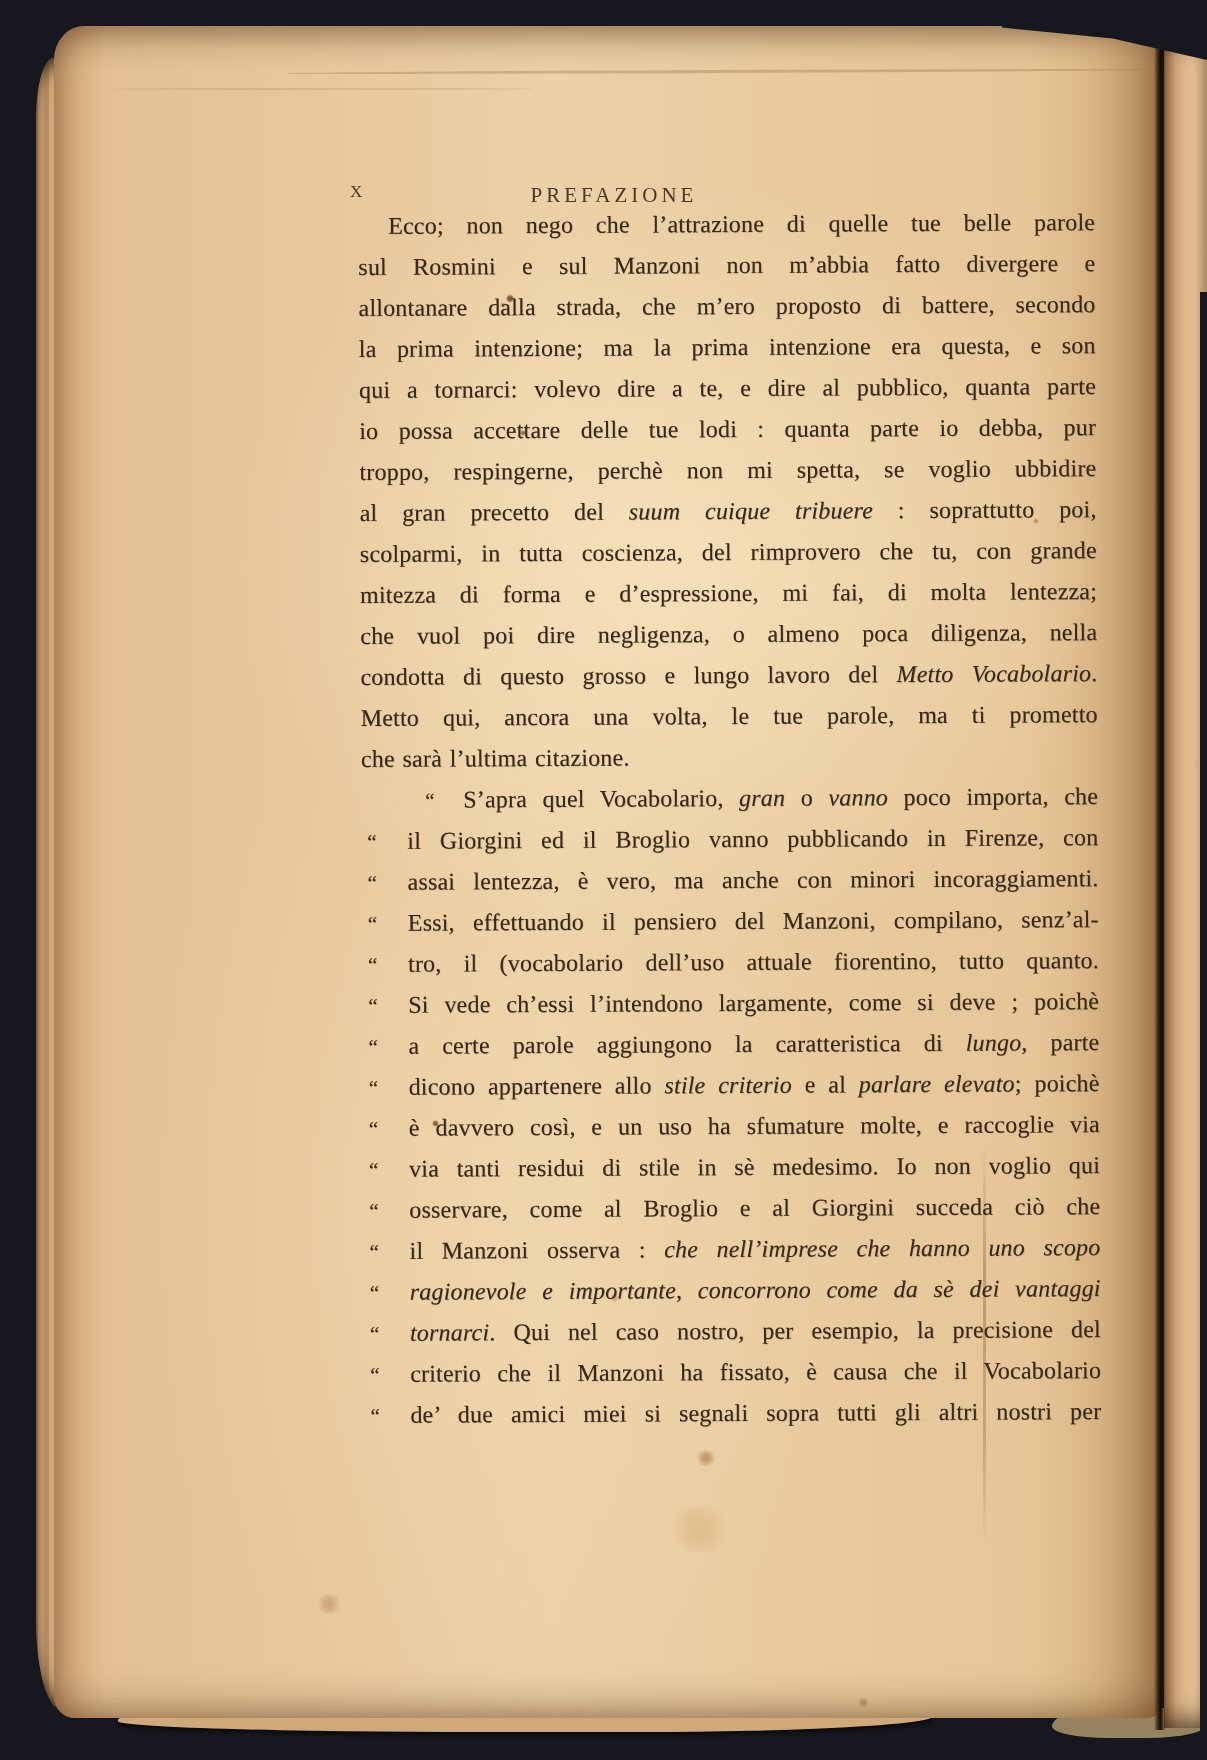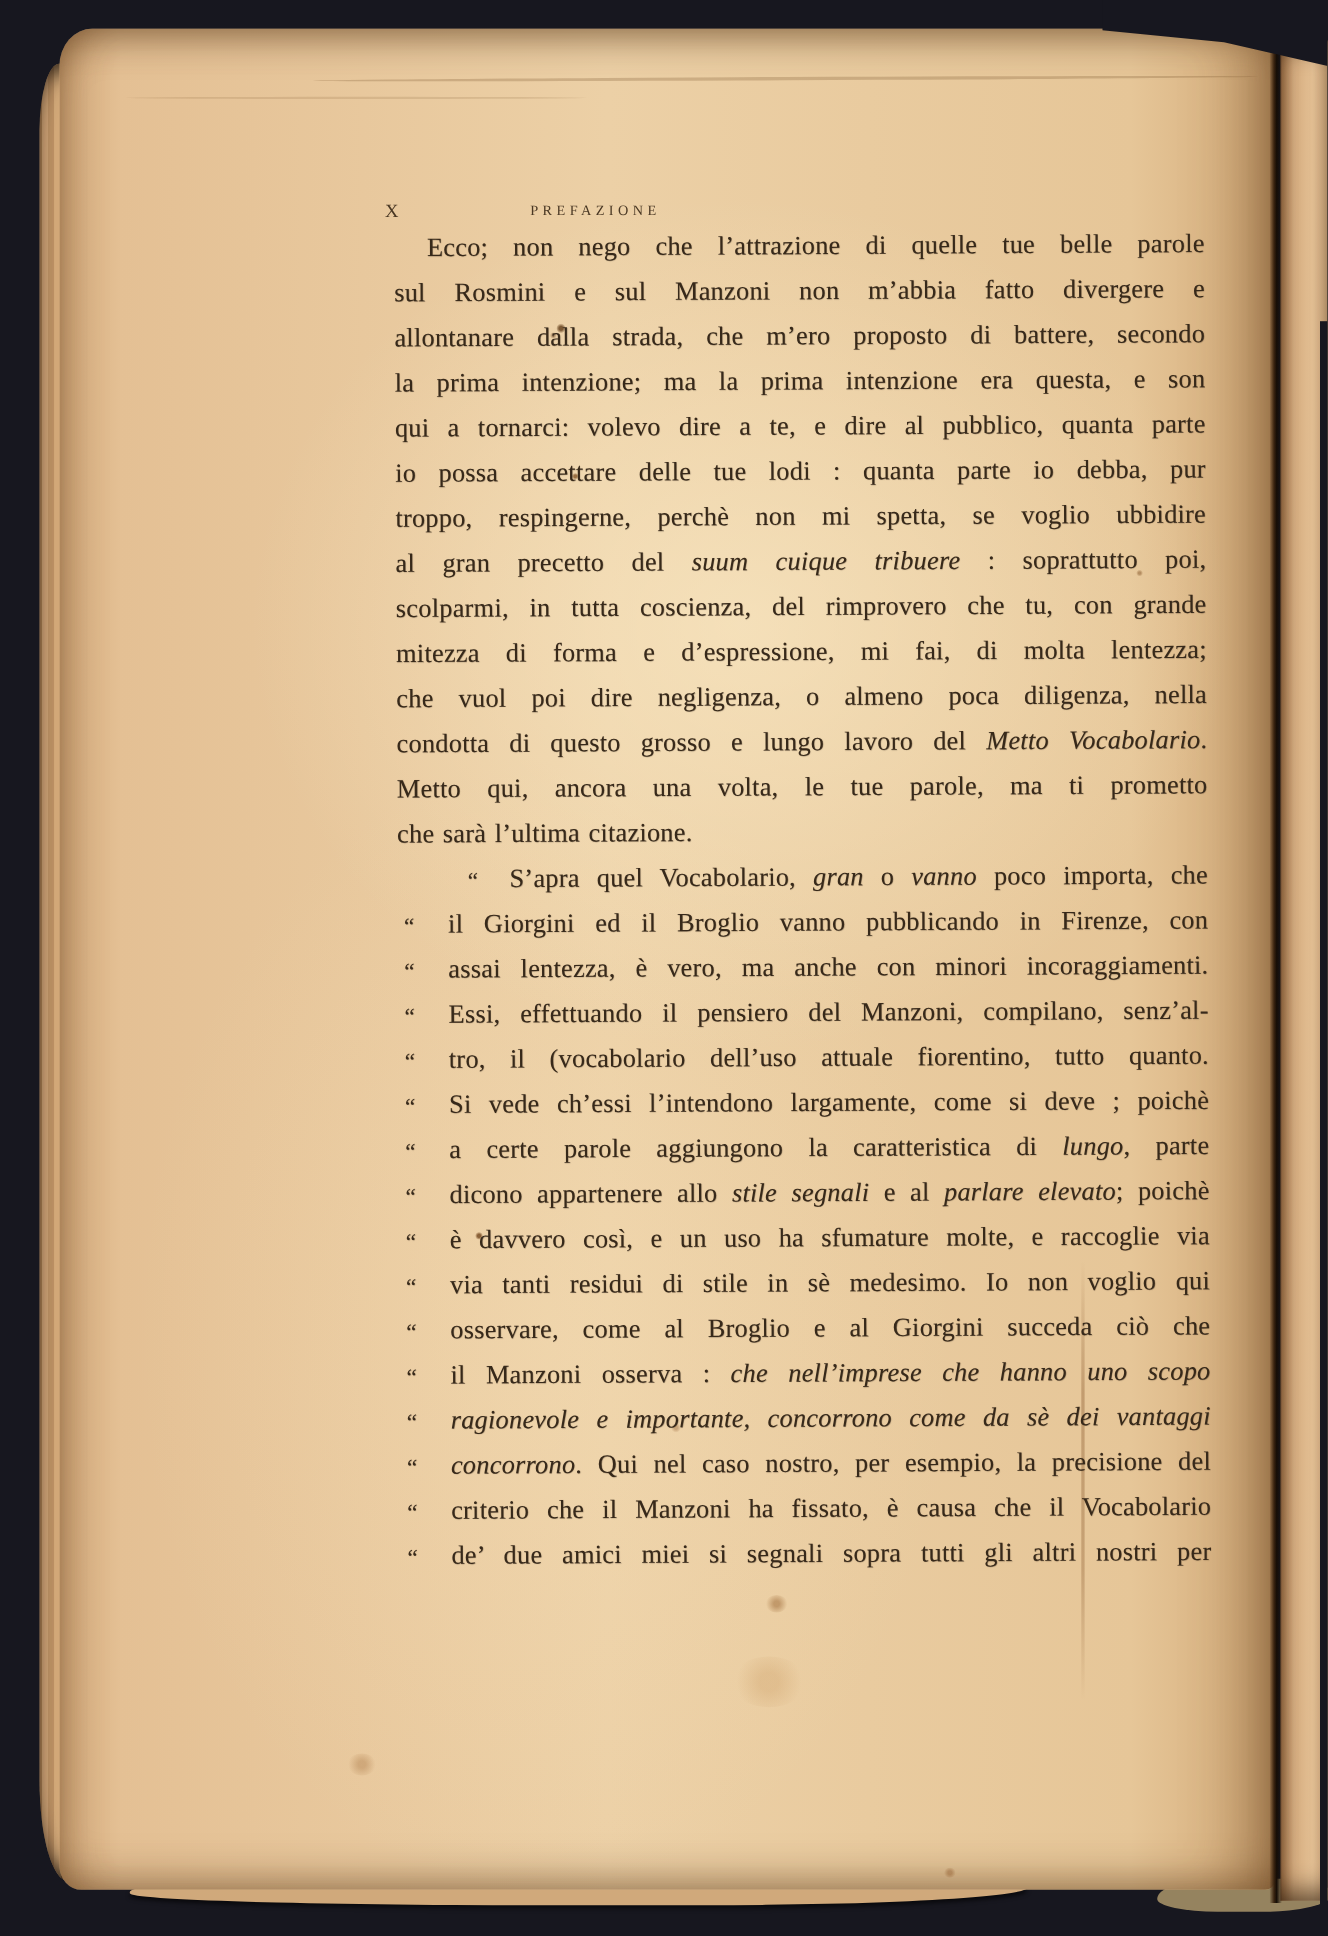--- a/index.html
+++ b/index.html
@@ -80,22 +80,22 @@
     position:absolute;left:1200px;top:292px;width:7px;height:1468px;z-index:3;
     background:var(--backdrop,#17171f);
   }
 
   
   .folio{
     position:absolute;left:296px;top:156px;font-size:17px;color:#493723;
     letter-spacing:1px;
   }
   .running-title{
-    position:absolute;left:428px;top:157px;width:264px;text-align:left;
-    font-size:13px;letter-spacing:4px;color:#4a3824;
+    position:absolute;left:428px;top:157px;width:264px;text-align:center;
+    font-size:21px;letter-spacing:4px;color:#4a3824;
   }
   .text-block{
     position:absolute;left:304px;top:178px;width:737px;
     transform:rotate(-.3deg);transform-origin:50% 0;
     color:var(--ink,#37291a);
   }
   .line{
     position:relative;height:41px;line-height:41px;font-size:24px;
     text-align:justify;text-align-last:justify;text-justify:inter-word;
     overflow:hidden;letter-spacing:.2px;word-spacing:1.5px;
@@ -152,27 +152,27 @@
         <div class="line"><span>condotta di questo grosso e lungo lavoro del </span><i>Metto Vocabolario</i><span>.</span></div>
         <div class="line"><span>Metto qui, ancora una volta, le tue parole, ma ti prometto</span></div>
         <div class="line no-stretch"><span>che sarà l’ultima citazione.</span></div>
         <div class="line quote first-quote"><span class="qmark">“</span><span>S’apra quel Vocabolario, </span><i>gran</i><span> o </span><i>vanno</i><span> poco importa, che</span></div>
         <div class="line quote"><span class="qmark">“</span><span>il Giorgini ed il Broglio vanno pubblicando in Firenze, con</span></div>
         <div class="line quote"><span class="qmark">“</span><span>assai lentezza, è vero, ma anche con minori incoraggiamenti.</span></div>
         <div class="line quote"><span class="qmark">“</span><span>Essi, effettuando il pensiero del Manzoni, compilano, senz’al-</span></div>
         <div class="line quote"><span class="qmark">“</span><span>tro, il (vocabolario dell’uso attuale fiorentino, tutto quanto.</span></div>
         <div class="line quote"><span class="qmark">“</span><span>Si vede ch’essi l’intendono largamente, come si deve ; poichè</span></div>
         <div class="line quote"><span class="qmark">“</span><span>a certe parole aggiungono la caratteristica di </span><i>lungo</i><span>, parte</span></div>
-        <div class="line quote"><span class="qmark">“</span><span>dicono appartenere allo </span><i>stile segnali</i><span> e al </span><i>parlare elevato</i><span>; poichè</span></div>
+        <div class="line quote"><span class="qmark">“</span><span>dicono appartenere allo </span><i>stile criterio</i><span> e al </span><i>parlare elevato</i><span>; poichè</span></div>
         <div class="line quote"><span class="qmark">“</span><span>è davvero così, e un uso ha sfumature molte, e raccoglie via</span></div>
         <div class="line quote"><span class="qmark">“</span><span>via tanti residui di stile in sè medesimo. Io non voglio qui</span></div>
         <div class="line quote"><span class="qmark">“</span><span>osservare, come al Broglio e al Giorgini succeda ciò che</span></div>
         <div class="line quote"><span class="qmark">“</span><span>il Manzoni osserva : </span><i>che nell’imprese che hanno uno scopo</i></div>
         <div class="line quote"><span class="qmark">“</span><i>ragionevole e importante, concorrono come da sè dei vantaggi</i></div>
-        <div class="line quote"><span class="qmark">“</span><i>concorrono</i><span>. Qui nel caso nostro, per esempio, la precisione del</span></div>
+        <div class="line quote"><span class="qmark">“</span><i>tornarci</i><span>. Qui nel caso nostro, per esempio, la precisione del</span></div>
         <div class="line quote"><span class="qmark">“</span><span>criterio che il Manzoni ha fissato, è causa che il Vocabolario</span></div>
         <div class="line quote"><span class="qmark">“</span><span>de’ due amici miei si segnali sopra tutti gli altri nostri per</span></div>
       </div>
   </div>
 
   <div class="gutter"></div>
   <div class="next-page"></div>
   <div class="corner-black"></div>
   <div class="right-black-strip"></div>
 

